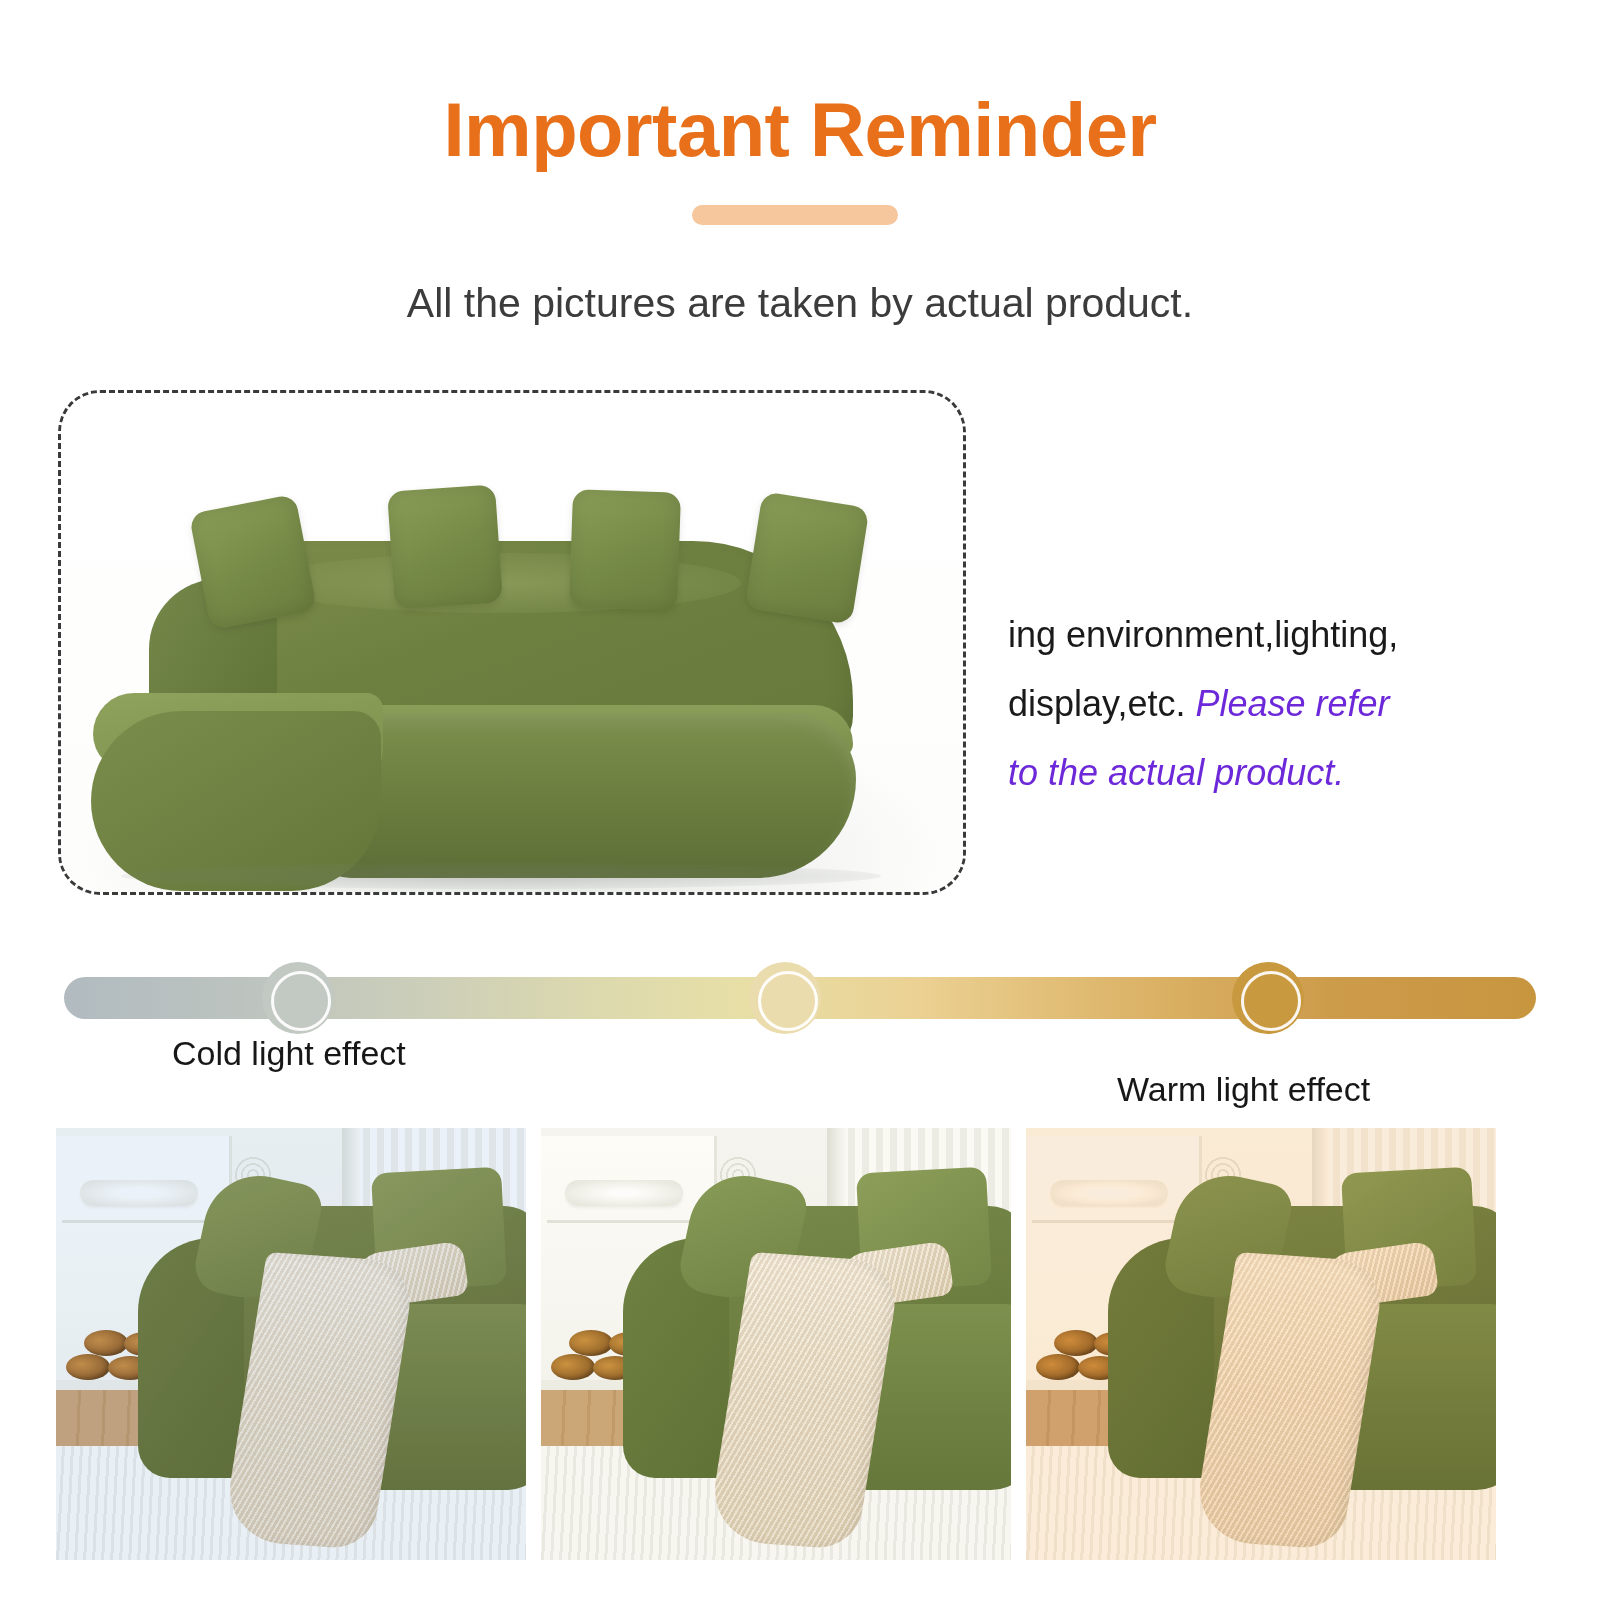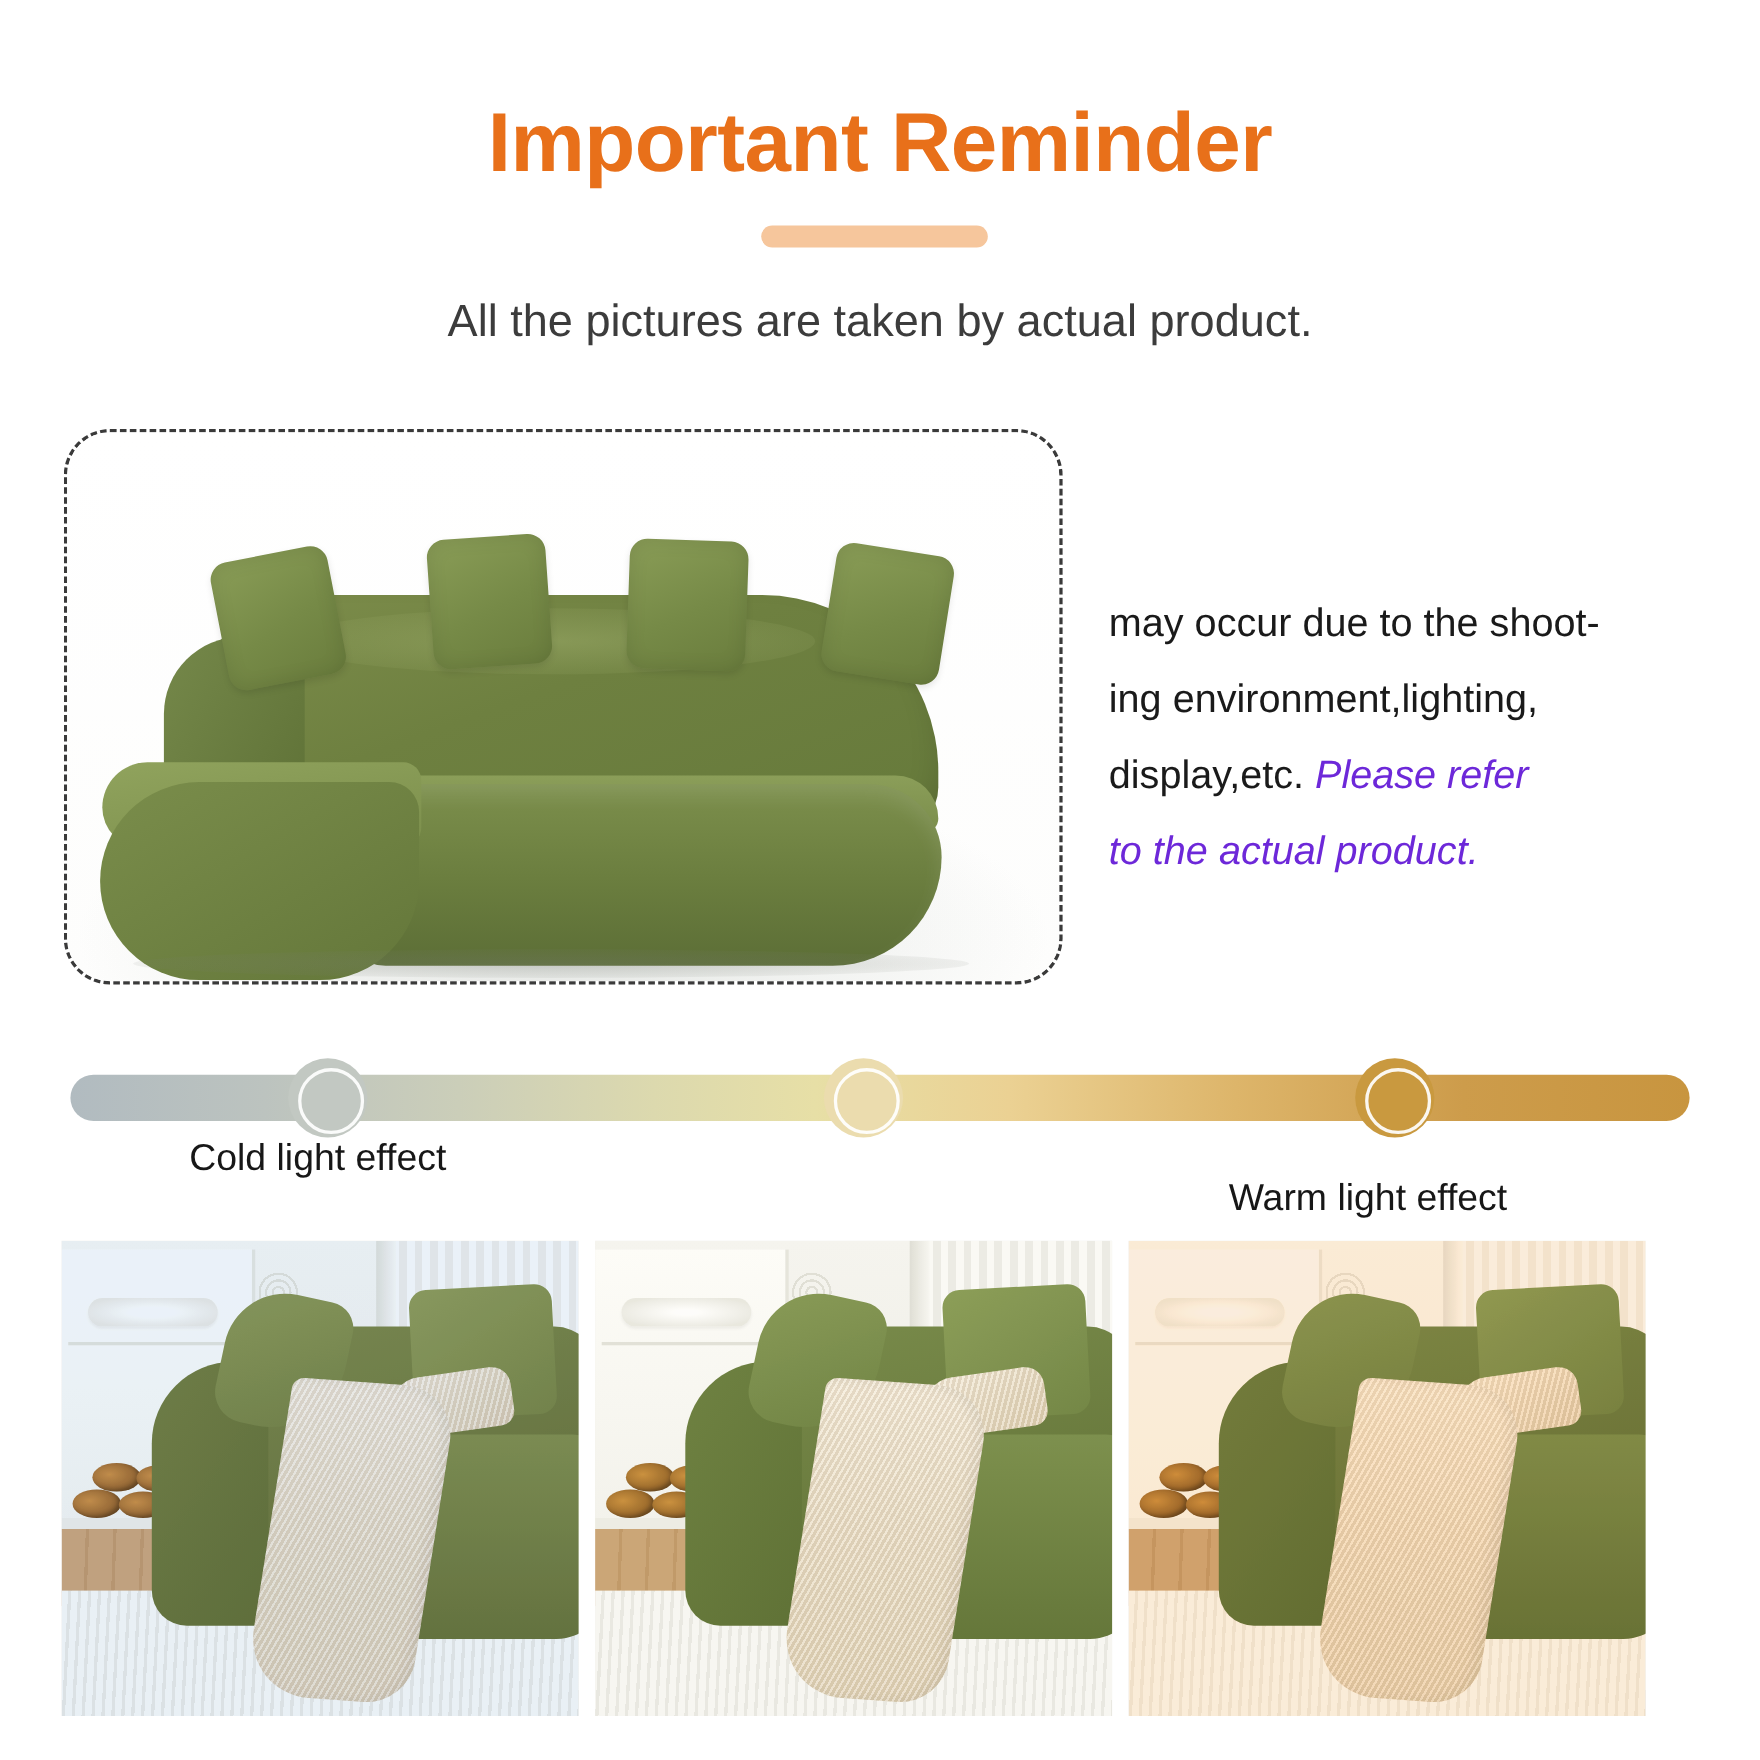--- a/index.html
+++ b/index.html
@@ -39,21 +39,21 @@
     top: 205px;
     left: 692px;
     width: 206px;
     height: 20px;
     border-radius: 10px;
     background: #F6C69C;
   }
 
   .subtitle {
     position: absolute;
-    top: 268px;
+    top: 280px;
     left: 0;
     width: 1600px;
     text-align: center;
     font-size: 41px;
     color: #3C3C3C;
     font-weight: 400;
   }
 
   
   .hero-frame {
@@ -409,21 +409,21 @@
         <div class="sofa-seat"></div>
         <div class="sofa-chaise-top"></div>
         <div class="sofa-chaise"></div>
         <div class="sofa-shadow"></div>
       </div>
     </div>
   </div>
 
   <div class="note">
     <br>
-    <span>may occur due to the shoot-</span><br>
+    <br>
     <span>ing environment,lighting,</span><br>
     <span>display,etc. </span><span class="hl">Please refer</span><br>
     <span class="hl">to the actual product.</span>
   </div>
 
   <div class="slider-track"></div>
   <div class="slider-knob knob-cold"></div>
   <div class="slider-knob knob-natural"></div>
   <div class="slider-knob knob-warm"></div>
 

